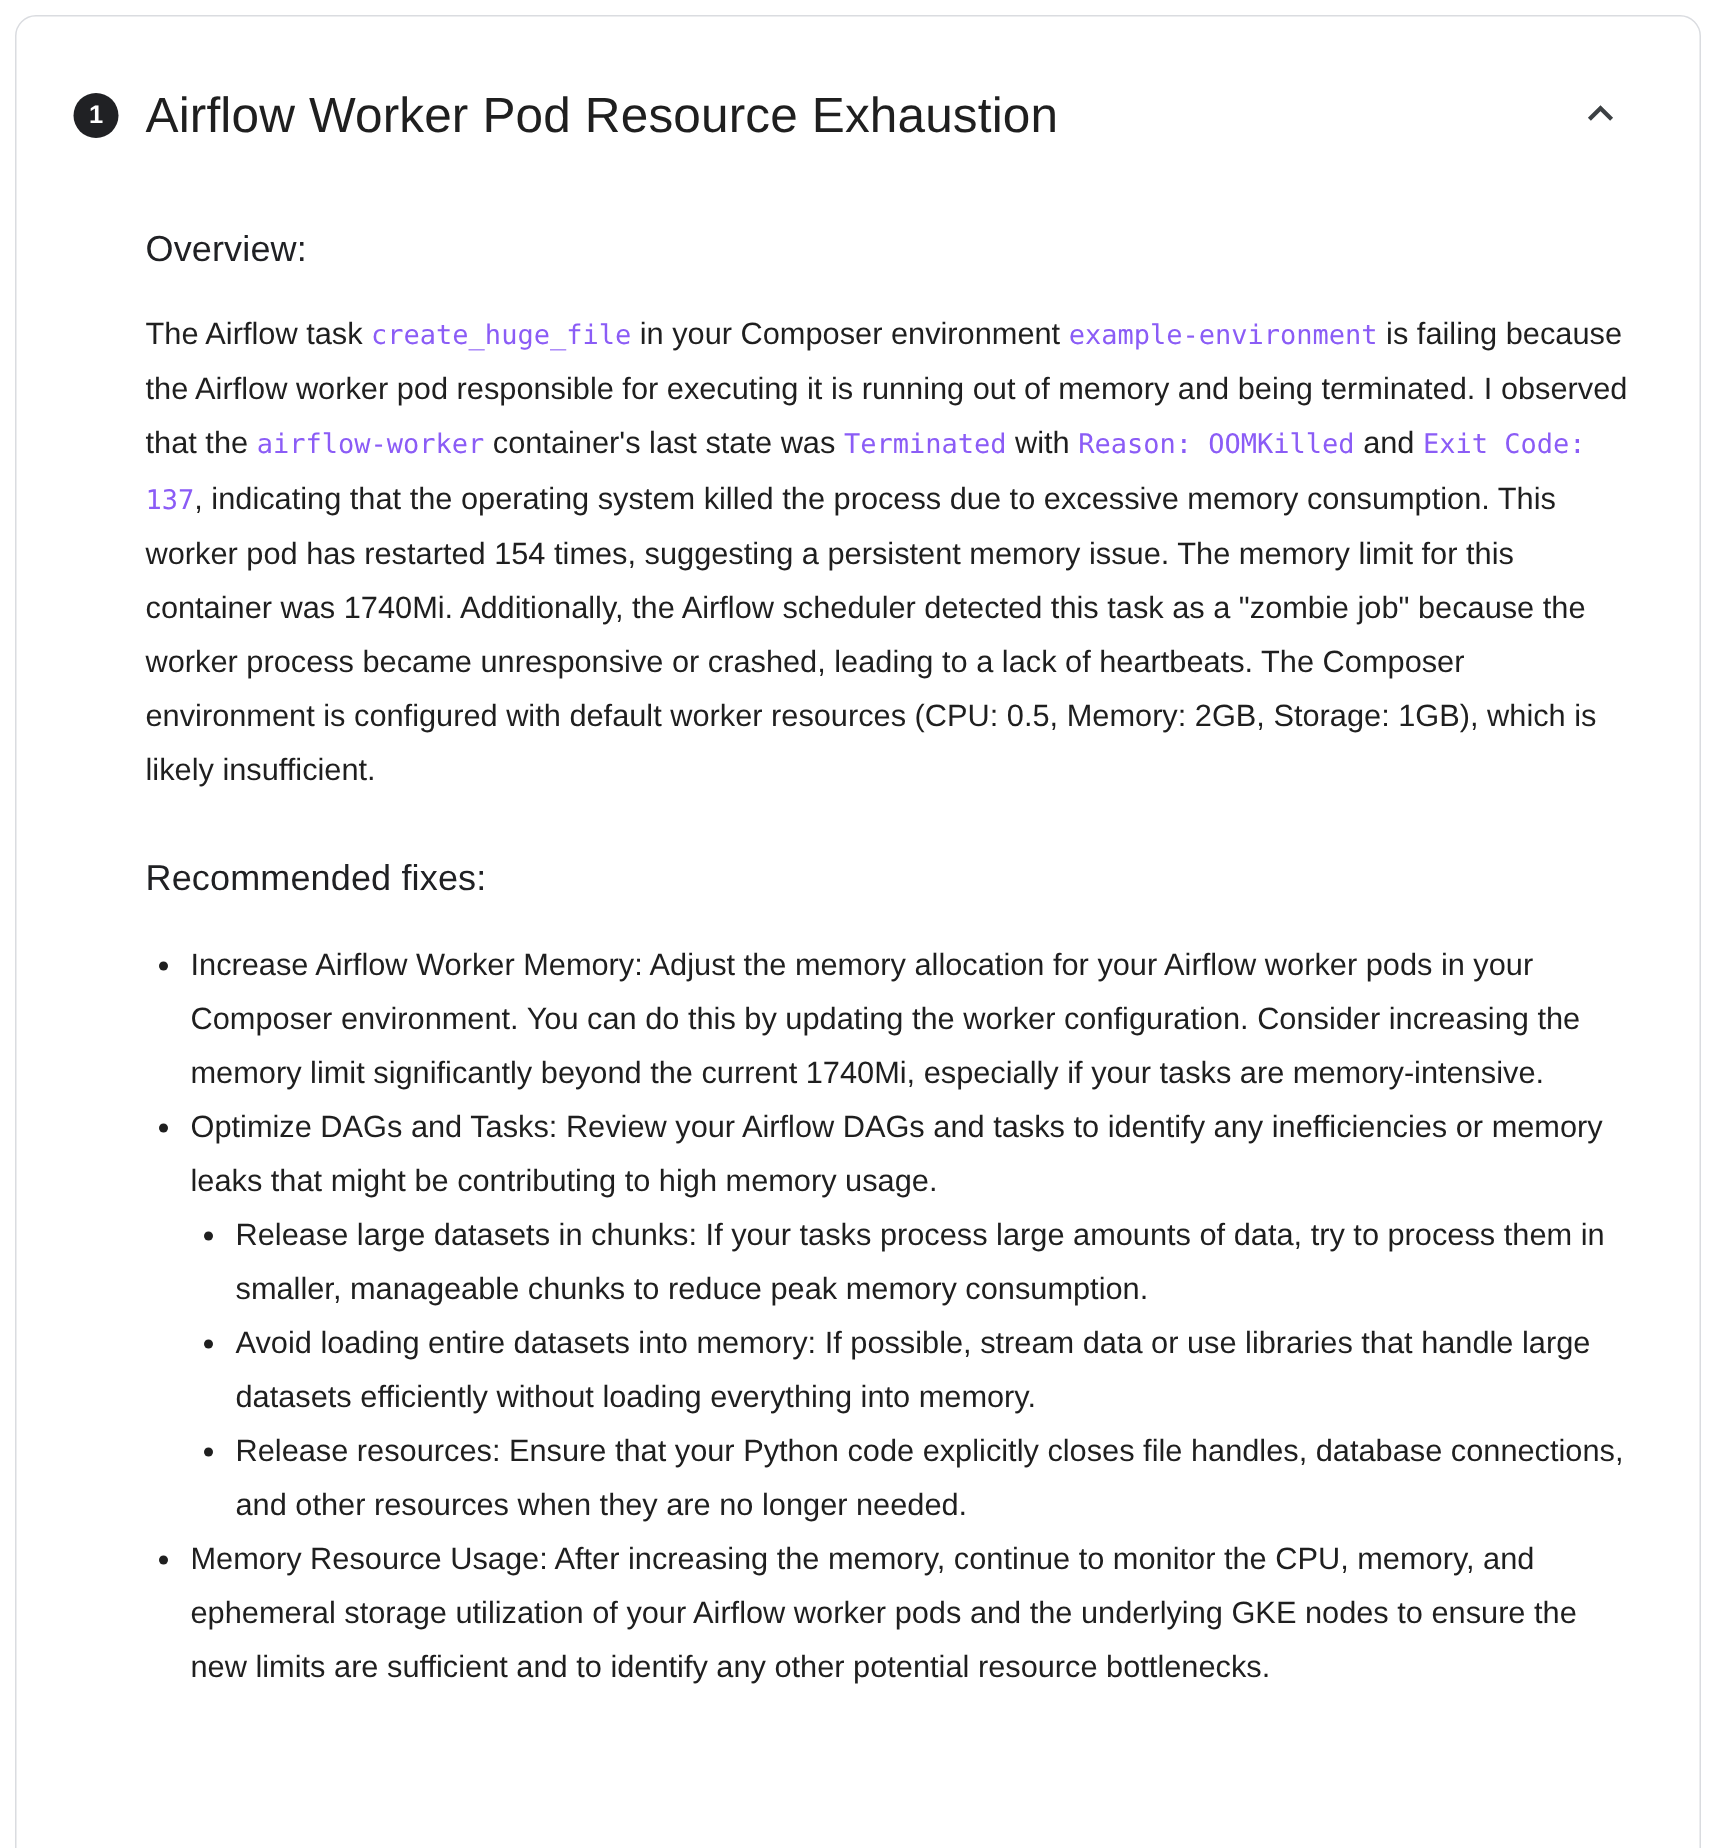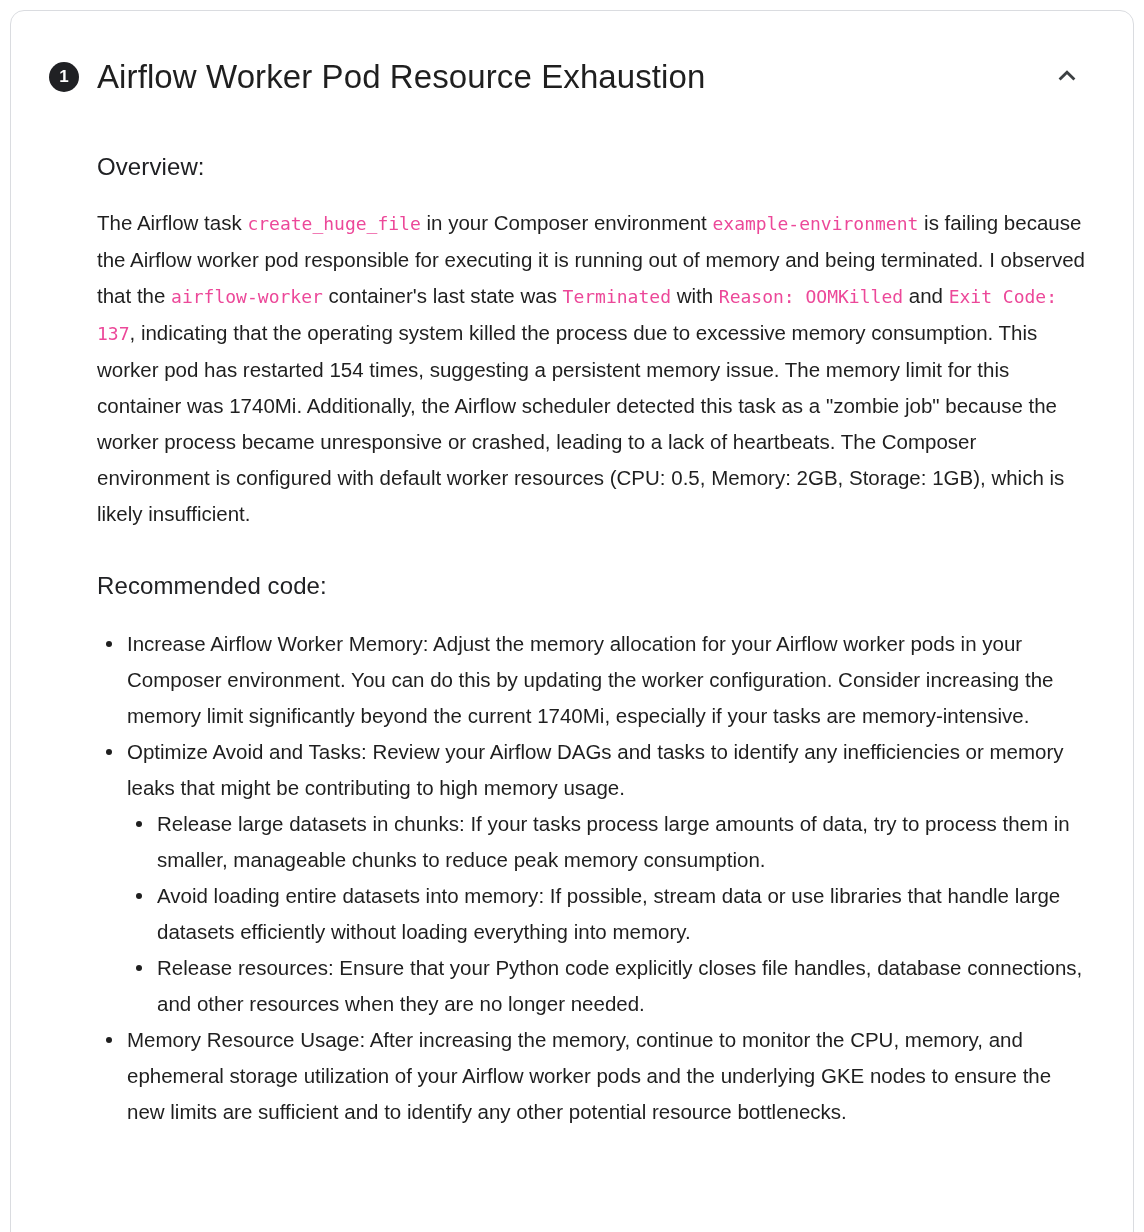--- a/index.html
+++ b/index.html
@@ -47,21 +47,21 @@
     letter-spacing: 0.1px;
   }
   .overview-heading { margin-top: 56px; }
   .fixes-heading { margin-top: 40px; }
   .para {
     margin-top: 24px;
     font-size: 20.5px; line-height: 36px; color: #1f1f1f;
   }
   code {
     font-family: "DejaVu Sans Mono", monospace;
-    font-size: 18px; color: #ec4899;
+    font-size: 18px; color: #8b5cf6;
   }
   ul.fixes {
     margin-top: 26px;
     list-style: none;
     font-size: 20.5px; line-height: 36px;
   }
   ul.fixes li {
     position: relative;
     padding-left: 30px;
   }
@@ -89,24 +89,24 @@
           <path d="M6.5 14.2 L12 8.7 L17.5 14.2" fill="none" stroke="#3c4043" stroke-width="2.4" stroke-linecap="square" stroke-linejoin="miter"></path>
         </svg>
       </span>
     </button>
   </div>
 
   <div class="content">
     <h2 class="section-heading overview-heading">Overview:</h2>
     <p class="para" id="overview-para"><span>The Airflow task </span><code>create_huge_file</code><span> in your Composer environment </span><code>example-environment</code><span> is failing because the Airflow worker pod responsible for executing it is running out of memory and being terminated. I observed that the </span><code>airflow-worker</code><span> container's last state was </span><code>Terminated</code><span> with </span><code>Reason: OOMKilled</code><span> and </span><code>Exit Code: 137</code><span>, indicating that the operating system killed the process due to excessive memory consumption. This worker pod has restarted 154 times, suggesting a persistent memory issue. The memory limit for this container was 1740Mi. Additionally, the Airflow scheduler detected this task as a "zombie job" because the worker process became unresponsive or crashed, leading to a lack of heartbeats. The Composer environment is configured with default worker resources (CPU: 0.5, Memory: 2GB, Storage: 1GB), which is likely insufficient.</span></p>
 
-    <h2 class="section-heading fixes-heading">Recommended code:</h2>
+    <h2 class="section-heading fixes-heading">Recommended fixes:</h2>
     <ul class="fixes" id="fixes-list">
         <li><b>Increase Airflow Worker Memory</b><span>: Adjust the memory allocation for your Airflow worker pods in your Composer environment. You can do this by updating the worker configuration. Consider increasing the memory limit significantly beyond the current 1740Mi, especially if your tasks are memory-intensive.</span></li>
-        <li><b>Optimize Avoid and Tasks</b><span>: Review your Airflow DAGs and tasks to identify any inefficiencies or memory leaks that might be contributing to high memory usage.</span><ul>
+        <li><b>Optimize DAGs and Tasks</b><span>: Review your Airflow DAGs and tasks to identify any inefficiencies or memory leaks that might be contributing to high memory usage.</span><ul>
             <li><b>Release large datasets in chunks</b><span>: If your tasks process large amounts of data, try to process them in smaller, manageable chunks to reduce peak memory consumption.</span></li>
             <li><b>Avoid loading entire datasets into memory</b><span>: If possible, stream data or use libraries that handle large datasets efficiently without loading everything into memory.</span></li>
             <li><b>Release resources</b><span>: Ensure that your Python code explicitly closes file handles, database connections, and other resources when they are no longer needed.</span></li>
           </ul></li>
         <li><b>Memory Resource Usage</b><span>: After increasing the memory, continue to monitor the CPU, memory, and ephemeral storage utilization of your Airflow worker pods and the underlying GKE nodes to ensure the new limits are sufficient and to identify any other potential resource bottlenecks.</span></li>
       </ul>
   </div>
 </div>
 
 </body></html>

